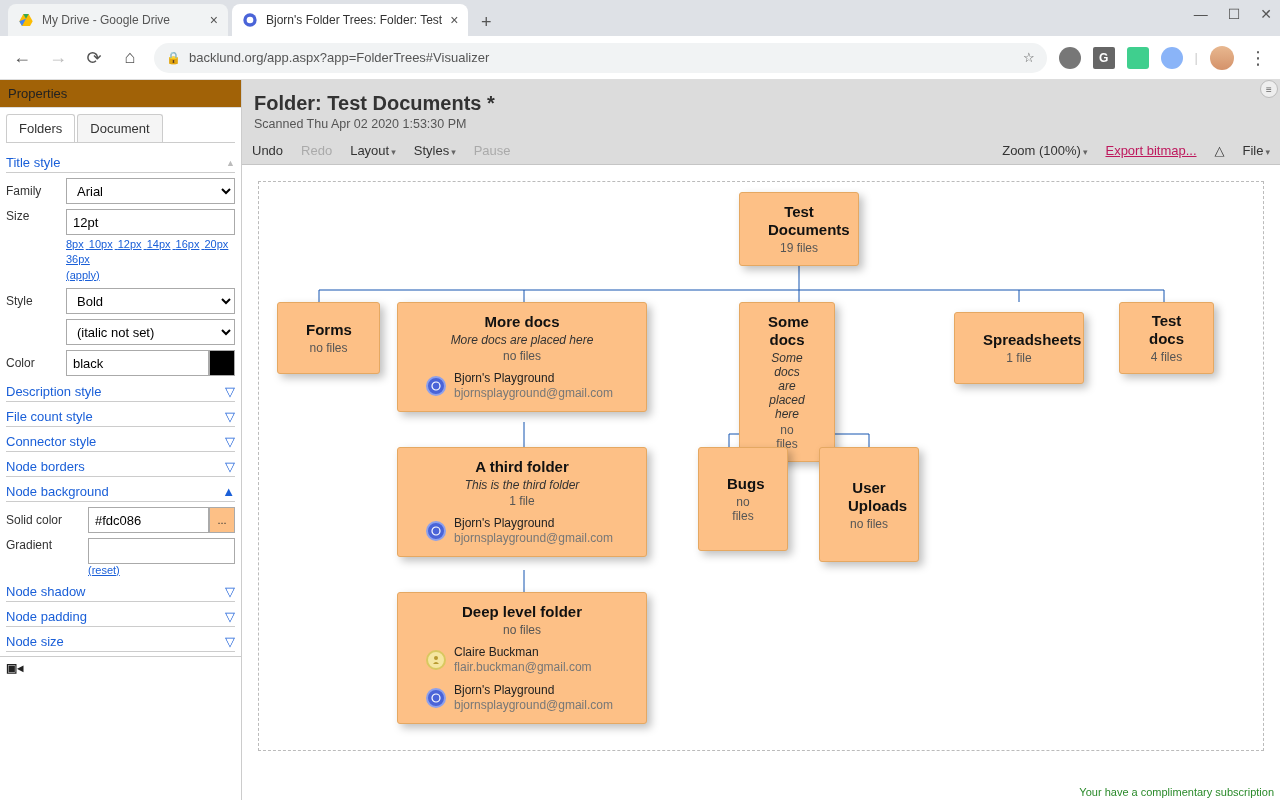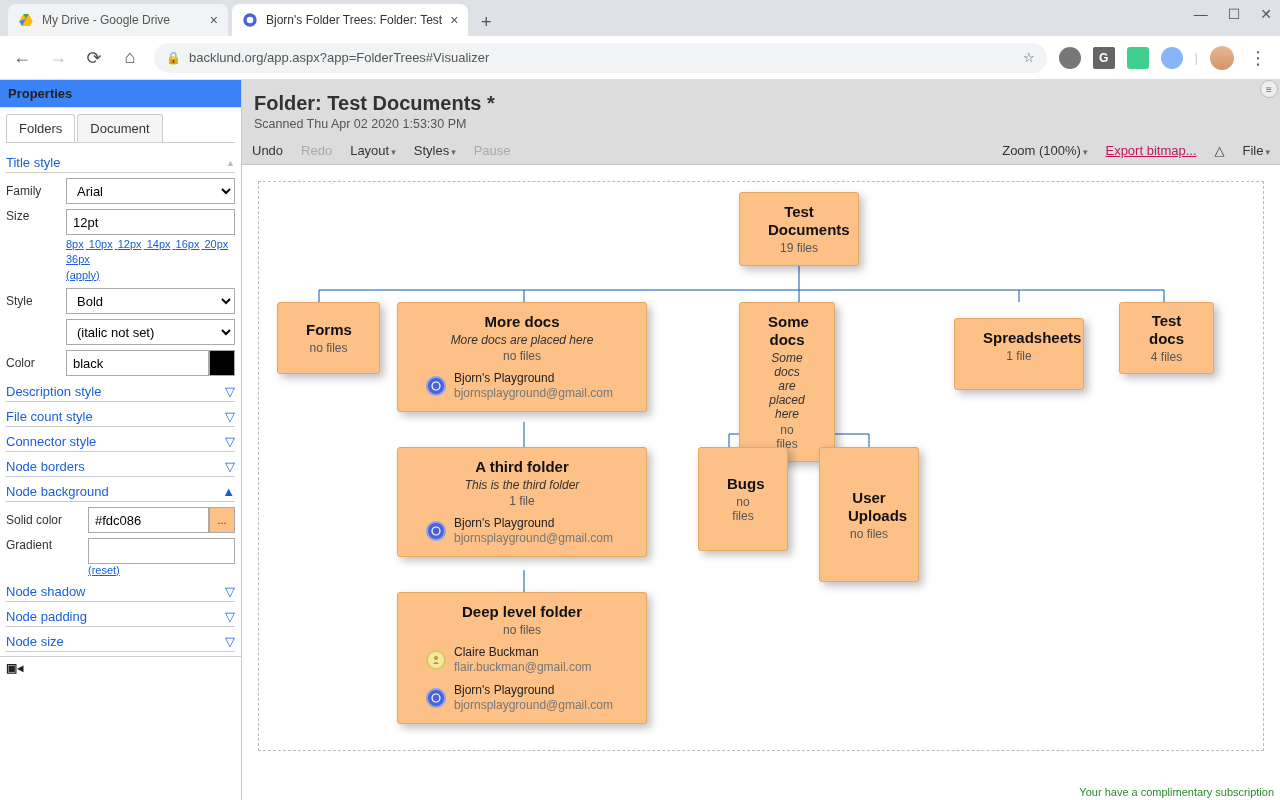--- a/index.html
+++ b/index.html
@@ -18,21 +18,21 @@
 .nav-btn { width: 24px; height: 24px; display: flex; align-items: center; justify-content: center; color: #555; font-size: 18px; }
 .addr { flex: 1; height: 30px; background: #f1f3f4; border-radius: 15px; display: flex; align-items: center; padding: 0 12px; gap: 8px; color: #555; font-size: 13px; }
 .addr .lock { font-size: 12px; }
 .tool-icons { display: flex; gap: 12px; align-items: center; }
 .tool-ico { width: 22px; height: 22px; border-radius: 50%; display: flex; align-items: center; justify-content: center; font-size: 12px; }
 .avatar { width: 24px; height: 24px; border-radius: 50%; background: linear-gradient(#e8b890,#d4926a); }
 
 
 .app { display: flex; height: calc(800px - 36px - 44px); }
 .sidebar { width: 242px; border-right: 1px solid #ccc; background: #fff; display: flex; flex-direction: column; overflow: hidden; }
-.panelhdr { font-weight: 700; padding: 6px 8px; background: #3b82f6; border-bottom: 1px solid #ddd; font-size: 13px; }
+.panelhdr { font-weight: 400; padding: 6px 8px; background: #a16207; border-bottom: 1px solid #ddd; font-size: 13px; }
 .tabs-row { display: flex; border-bottom: 1px solid #ccc; margin: 6px 6px 0 6px; }
 .ptab { padding: 6px 12px; font-size: 13px; border: 1px solid #ccc; border-bottom: none; background: #f5f5f5; color: #333; border-radius: 3px 3px 0 0; margin-right: 2px; }
 .ptab.active { background: #fff; font-weight: 400; }
 
 .props { padding: 4px 6px; font-size: 13px; color: #333; overflow-y: auto; }
 .section-head { color: #1a5fd8; border-bottom: 1px solid #ccc; padding: 4px 0 2px 0; margin-top: 4px; display: flex; justify-content: space-between; align-items: center; }
 .section-head .tri { color: #bbb; font-size: 9px; }
 .prop-row { display: flex; align-items: center; margin: 5px 0; gap: 6px; }
 .prop-label { width: 54px; font-size: 12px; color: #333; }
 .prop-ctrl { flex: 1; }
@@ -305,21 +305,21 @@
             </div>
           </div>
         </div>
 
         <div class="node" style="left:480px; top:120px; width:96px">
           <div class="ntitle">Some docs</div>
           <div class="ndesc">Some docs are placed here</div>
           <div class="ncount">no files</div>
         </div>
 
-        <div class="node" style="left:695px; top:136px; width:130px; height:72px; display:flex; flex-direction:column; ">
+        <div class="node" style="left:695px; top:130px; width:130px; height:72px; display:flex; flex-direction:column; justify-content:center">
           <div class="ntitle">Spreadsheets</div>
           <div class="ncount">1 file</div>
         </div>
 
         <div class="node" style="left:860px; top:120px; width:95px; height:72px; display:flex; flex-direction:column; justify-content:center">
           <div class="ntitle">Test docs</div>
           <div class="ncount">4 files</div>
         </div>
 
         <div class="node" style="left:138px; top:265px; width:250px">
@@ -336,21 +336,21 @@
               <div class="oname">Bjorn's Playground</div>
               <div class="oemail">bjornsplayground@gmail.com</div>
             </div>
           </div>
         </div>
 
         <div class="node" style="left:439px; top:265px; width:90px; height:104px; display:flex; flex-direction:column; justify-content:center">
           <div class="ntitle">Bugs</div>
           <div class="ncount">no files</div>
         </div>
-        <div class="node" style="left:560px; top:265px; width:100px; height:135px; display:flex; flex-direction:column; justify-content:center">
+        <div class="node" style="left:560px; top:265px; width:100px; height:115px; display:flex; flex-direction:column; justify-content:center">
           <div class="ntitle">User Uploads</div>
           <div class="ncount">no files</div>
         </div>
 
         <div class="node" style="left:138px; top:410px; width:250px">
           <div class="ntitle">Deep level folder</div>
           <div class="ncount">no files</div>
           <div class="owner">
             <div class="oico pawn">
                 <svg width="10" height="10" viewBox="0 0 10 10">

